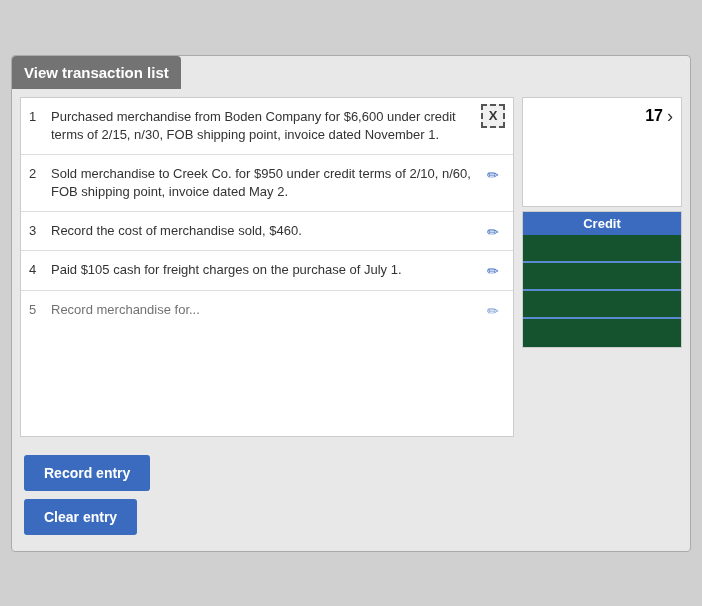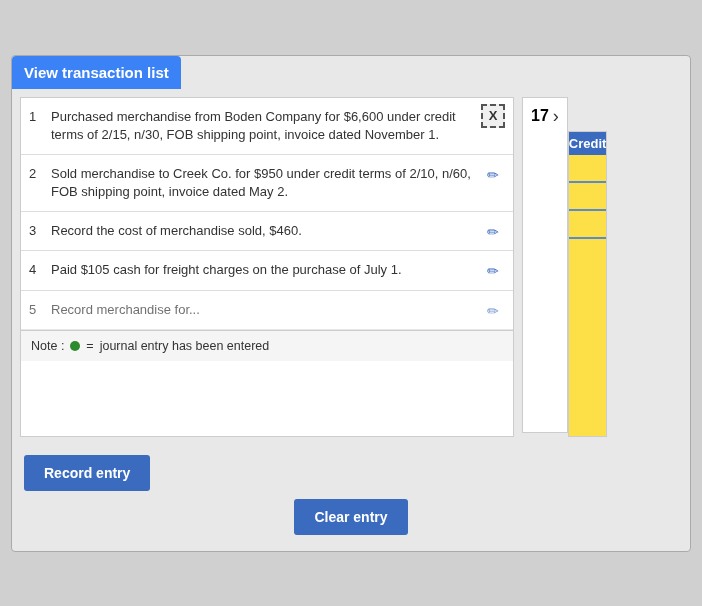--- a/index.html
+++ b/index.html
@@ -15,21 +15,21 @@
     }
     .main-container {
       width: 680px;
       background: #e8e8e8;
       border: 1px solid #aaa;
       border-radius: 4px;
       padding: 0 0 16px 0;
       position: relative;
     }
     .header-bar {
-      background: #3b82f6;
+      background: #737373;
       color: white;
       font-weight: bold;
       font-size: 15px;
       padding: 8px 12px;
       border-radius: 4px 4px 0 0;
       display: inline-block;
       margin-bottom: 0;
     }
     .content-area {
       display: flex;
@@ -102,21 +102,21 @@
     .green-dot {
       width: 10px;
       height: 10px;
       background: #2d8a2d;
       border-radius: 50%;
       display: inline-block;
     }
     .right-panel {
       width: 160px;
       display: flex;
-      flex-direction: row;
+      flex-direction: column;
       gap: 0;
     }
     .journal-box {
       background: white;
       border: 1px solid #ccc;
       padding: 8px;
       min-height: 110px;
       position: relative;
       margin-bottom: 4px;
     }
@@ -135,23 +135,22 @@
       font-size: 18px;
       cursor: pointer;
       color: #333;
     }
     .journal-content {
       font-size: 12px;
       color: #333;
       line-height: 1.5;
     }
     .debit-credit-box {
-      background: #fde047;
+      background: #14532d;
       border: 1px solid #ccc;
-      margin-top: 34px;
     }
     .credit-header {
       background: #3a6bbf;
       color: white;
       text-align: center;
       font-weight: bold;
       padding: 4px 0;
       font-size: 13px;
     }
     .dc-rows {
@@ -166,21 +165,21 @@
       border-bottom: none;
     }
     .buttons-row {
       display: flex;
       justify-content: flex-start;
       align-items: center;
       padding: 10px 12px 0 12px;
     }
     .buttons-center {
       display: flex;
-      justify-content: center;
+      justify-content: flex-start;
       padding: 8px 12px 0 12px;
     }
     .btn-blue {
       background: #3a6bbf;
       color: white;
       border: none;
       padding: 10px 20px;
       font-size: 14px;
       font-weight: bold;
       border-radius: 3px;
@@ -231,26 +230,20 @@
         <span class="item-text">Paid $105 cash for freight charges on the purchase of July 1.</span>
         <span class="edit-icon">✏</span>
       </div>
 
       <div class="transaction-item item-partial">
         <span class="item-number">5</span>
         <span class="item-text">Record merchandise for...</span>
         <span class="edit-icon">✏</span>
       </div>
 
-      <div class="note-bar">
-        <span>Note :</span>
-        <span class="green-dot"></span>
-        <span>=</span>
-        <span>journal entry has been entered</span>
-      </div>
     </div>
 
     <div class="right-panel">
 
       <div class="journal-box">
         <div class="journal-nav">
           <span class="nav-number">17</span>
           <span class="nav-arrow">›</span>
         </div>
       </div>

